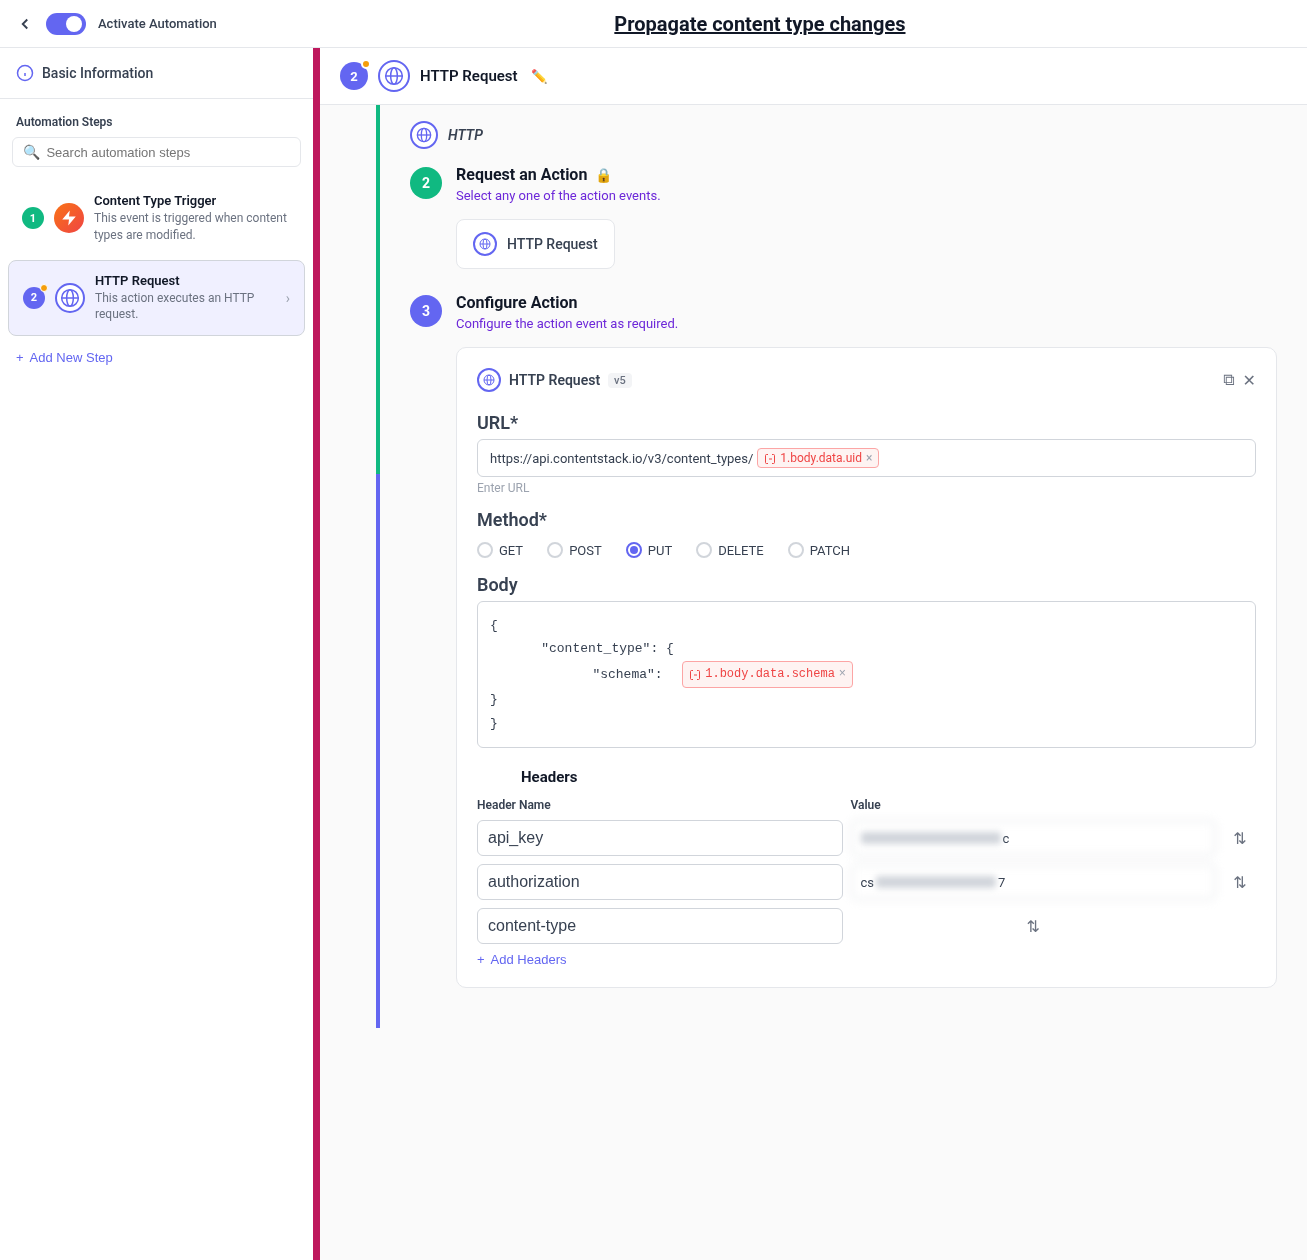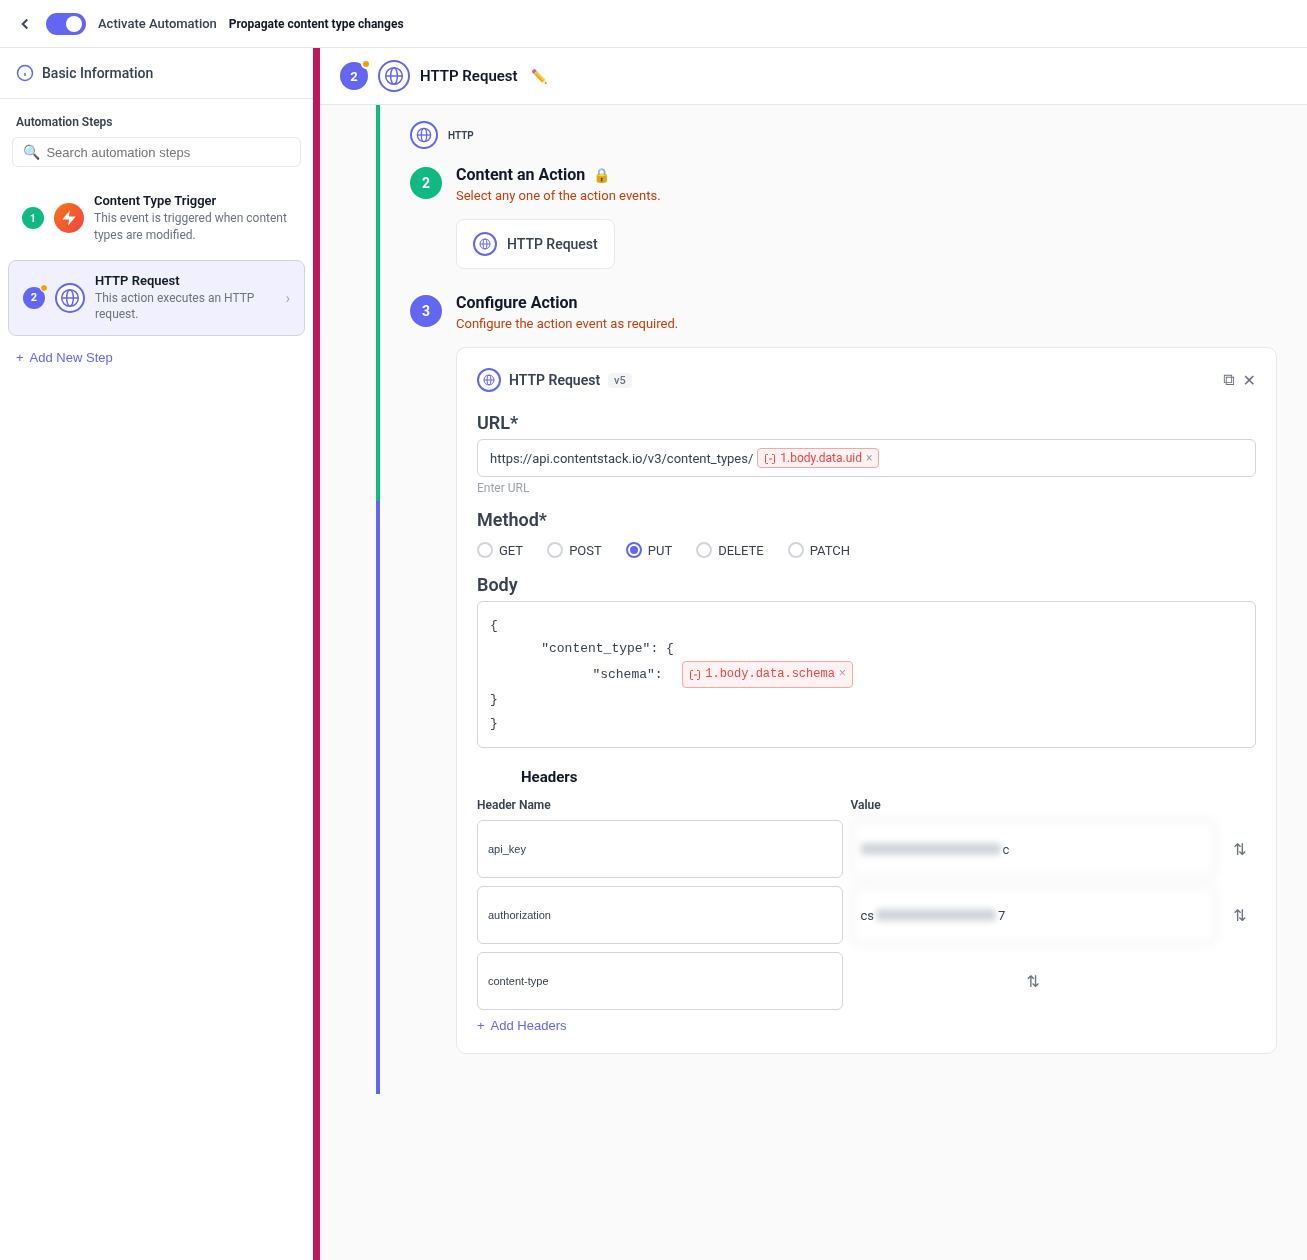--- a/index.html
+++ b/index.html
@@ -15,21 +15,21 @@
     .back-btn svg { width: 18px; height: 18px; }
     .toggle-switch {
       position: relative; width: 40px; height: 22px; background: #6366f1;
       border-radius: 11px; cursor: pointer; flex-shrink: 0;
     }
     .toggle-knob {
       position: absolute; top: 3px; right: 4px; width: 16px; height: 16px;
       background: #fff; border-radius: 50%;
     }
     .activate-label { font-size: 13px; color: #374151; font-weight: 500; }
-    .page-title { flex: 1; text-align: left; font-size: 12px; font-weight: 700; color: #111827; }
+    .page-title { flex: 1; text-align: center; font-size: 20px; font-weight: 700; color: #111827; text-decoration: underline; }
 
     
     .main-layout { display: flex; height: calc(1260px - 48px); }
 
     
     .sidebar {
       width: 320px; background: #fff; border-right: 7px solid #be185d;
       display: flex; flex-direction: column; flex-shrink: 0;
     }
     .sidebar-basic-info {
@@ -109,21 +109,21 @@
     }
     .step-header-icon {
       width: 32px; height: 32px; border-radius: 50%;
       border: 2px solid #6366f1; display: flex; align-items: center; justify-content: center;
     }
     .step-header-title { font-size: 15px; font-weight: 600; color: #111827; }
     .edit-btn { background: none; border: none; cursor: pointer; color: #6b7280; margin-left: 4px; }
 
     
     .section-title { font-size: 16px; font-weight: 700; color: #111827; display: flex; align-items: center; gap: 8px; }
-    .section-subtitle { font-size: 13px; color: #c2410c; margin-top: 4px; margin-bottom: 16px; }
+    .section-subtitle { font-size: 13px; color: #6d28d9; margin-top: 4px; margin-bottom: 16px; }
     .lock-icon { font-size: 14px; color: #374151; }
 
     .action-option {
       display: flex; align-items: center; gap: 10px;
       padding: 12px 16px; border: 1px solid #e5e7eb; border-radius: 8px;
       background: #fff; cursor: pointer; width: fit-content;
     }
     .action-option-label { font-size: 14px; font-weight: 500; color: #374151; }
 
     
@@ -184,22 +184,22 @@
 
     
     .headers-section { margin-top: 20px; }
     .headers-label { font-size: 15px; font-weight: 700; color: #111827; margin-bottom: 12px; margin-left: 44px; }
     .header-row {
       display: grid; grid-template-columns: 1fr 1fr 32px;
       gap: 8px; margin-bottom: 8px; align-items: center;
     }
     .header-col-label { font-size: 12px; font-weight: 600; color: #374151; margin-bottom: 4px; }
     .header-input {
-      border: 1px solid #d1d5db; border-radius: 6px; padding: 22px 10px;
-      font-size: 11px; color: #374151; background: #fff; width: 100%;
+      border: 1px solid #d1d5db; border-radius: 6px; padding: 8px 10px;
+      font-size: 16px; color: #374151; background: #fff; width: 100%;
       outline: none;
     }
     .header-input:read-only { background: #fff; }
     .header-action-btn {
       background: none; border: none; cursor: pointer; color: #6b7280;
       font-size: 16px; display: flex; align-items: center; justify-content: center;
     }
 
     .add-headers-btn {
       display: flex; align-items: center; gap: 6px;
@@ -322,28 +322,28 @@
       <div style="flex:1; padding: 0 30px 40px 30px;">
 
         <div style="display:flex; align-items:center; gap:10px; padding: 16px 0 8px;">
           <div class="step-icon-globe" style="width:28px;height:28px;">
             <svg width="16" height="16" viewBox="0 0 24 24" fill="none" stroke="#6366f1" stroke-width="2">
               <circle cx="12" cy="12" r="10"></circle>
               <ellipse cx="12" cy="12" rx="4" ry="10"></ellipse>
               <line x1="2" y1="12" x2="22" y2="12"></line>
             </svg>
           </div>
-          <span style="font-size:10px;font-weight:600;color:#374151;">HTTP</span>
+          <span style="font-size:14px;font-weight:600;color:#374151;font-style:italic;">HTTP</span>
         </div>
 
         <div style="display:flex; align-items:flex-start; gap:14px; margin-bottom:24px; margin-top:8px;">
           <div class="circle-num green">2</div>
           <div style="flex:1;">
             <div class="section-title">
-              <span>Content an Action</span>
+              <span>Request an Action</span>
               <span class="lock-icon">🔒</span>
             </div>
             <div class="section-subtitle">Select any one of the action events.</div>
             <div class="action-option">
               <div style="width:24px;height:24px;border-radius:50%;border:2px solid #6366f1;display:flex;align-items:center;justify-content:center;">
                 <svg width="12" height="12" viewBox="0 0 24 24" fill="none" stroke="#6366f1" stroke-width="2">
                   <circle cx="12" cy="12" r="10"></circle>
                   <ellipse cx="12" cy="12" rx="4" ry="10"></ellipse>
                   <line x1="2" y1="12" x2="22" y2="12"></line>
                 </svg>

